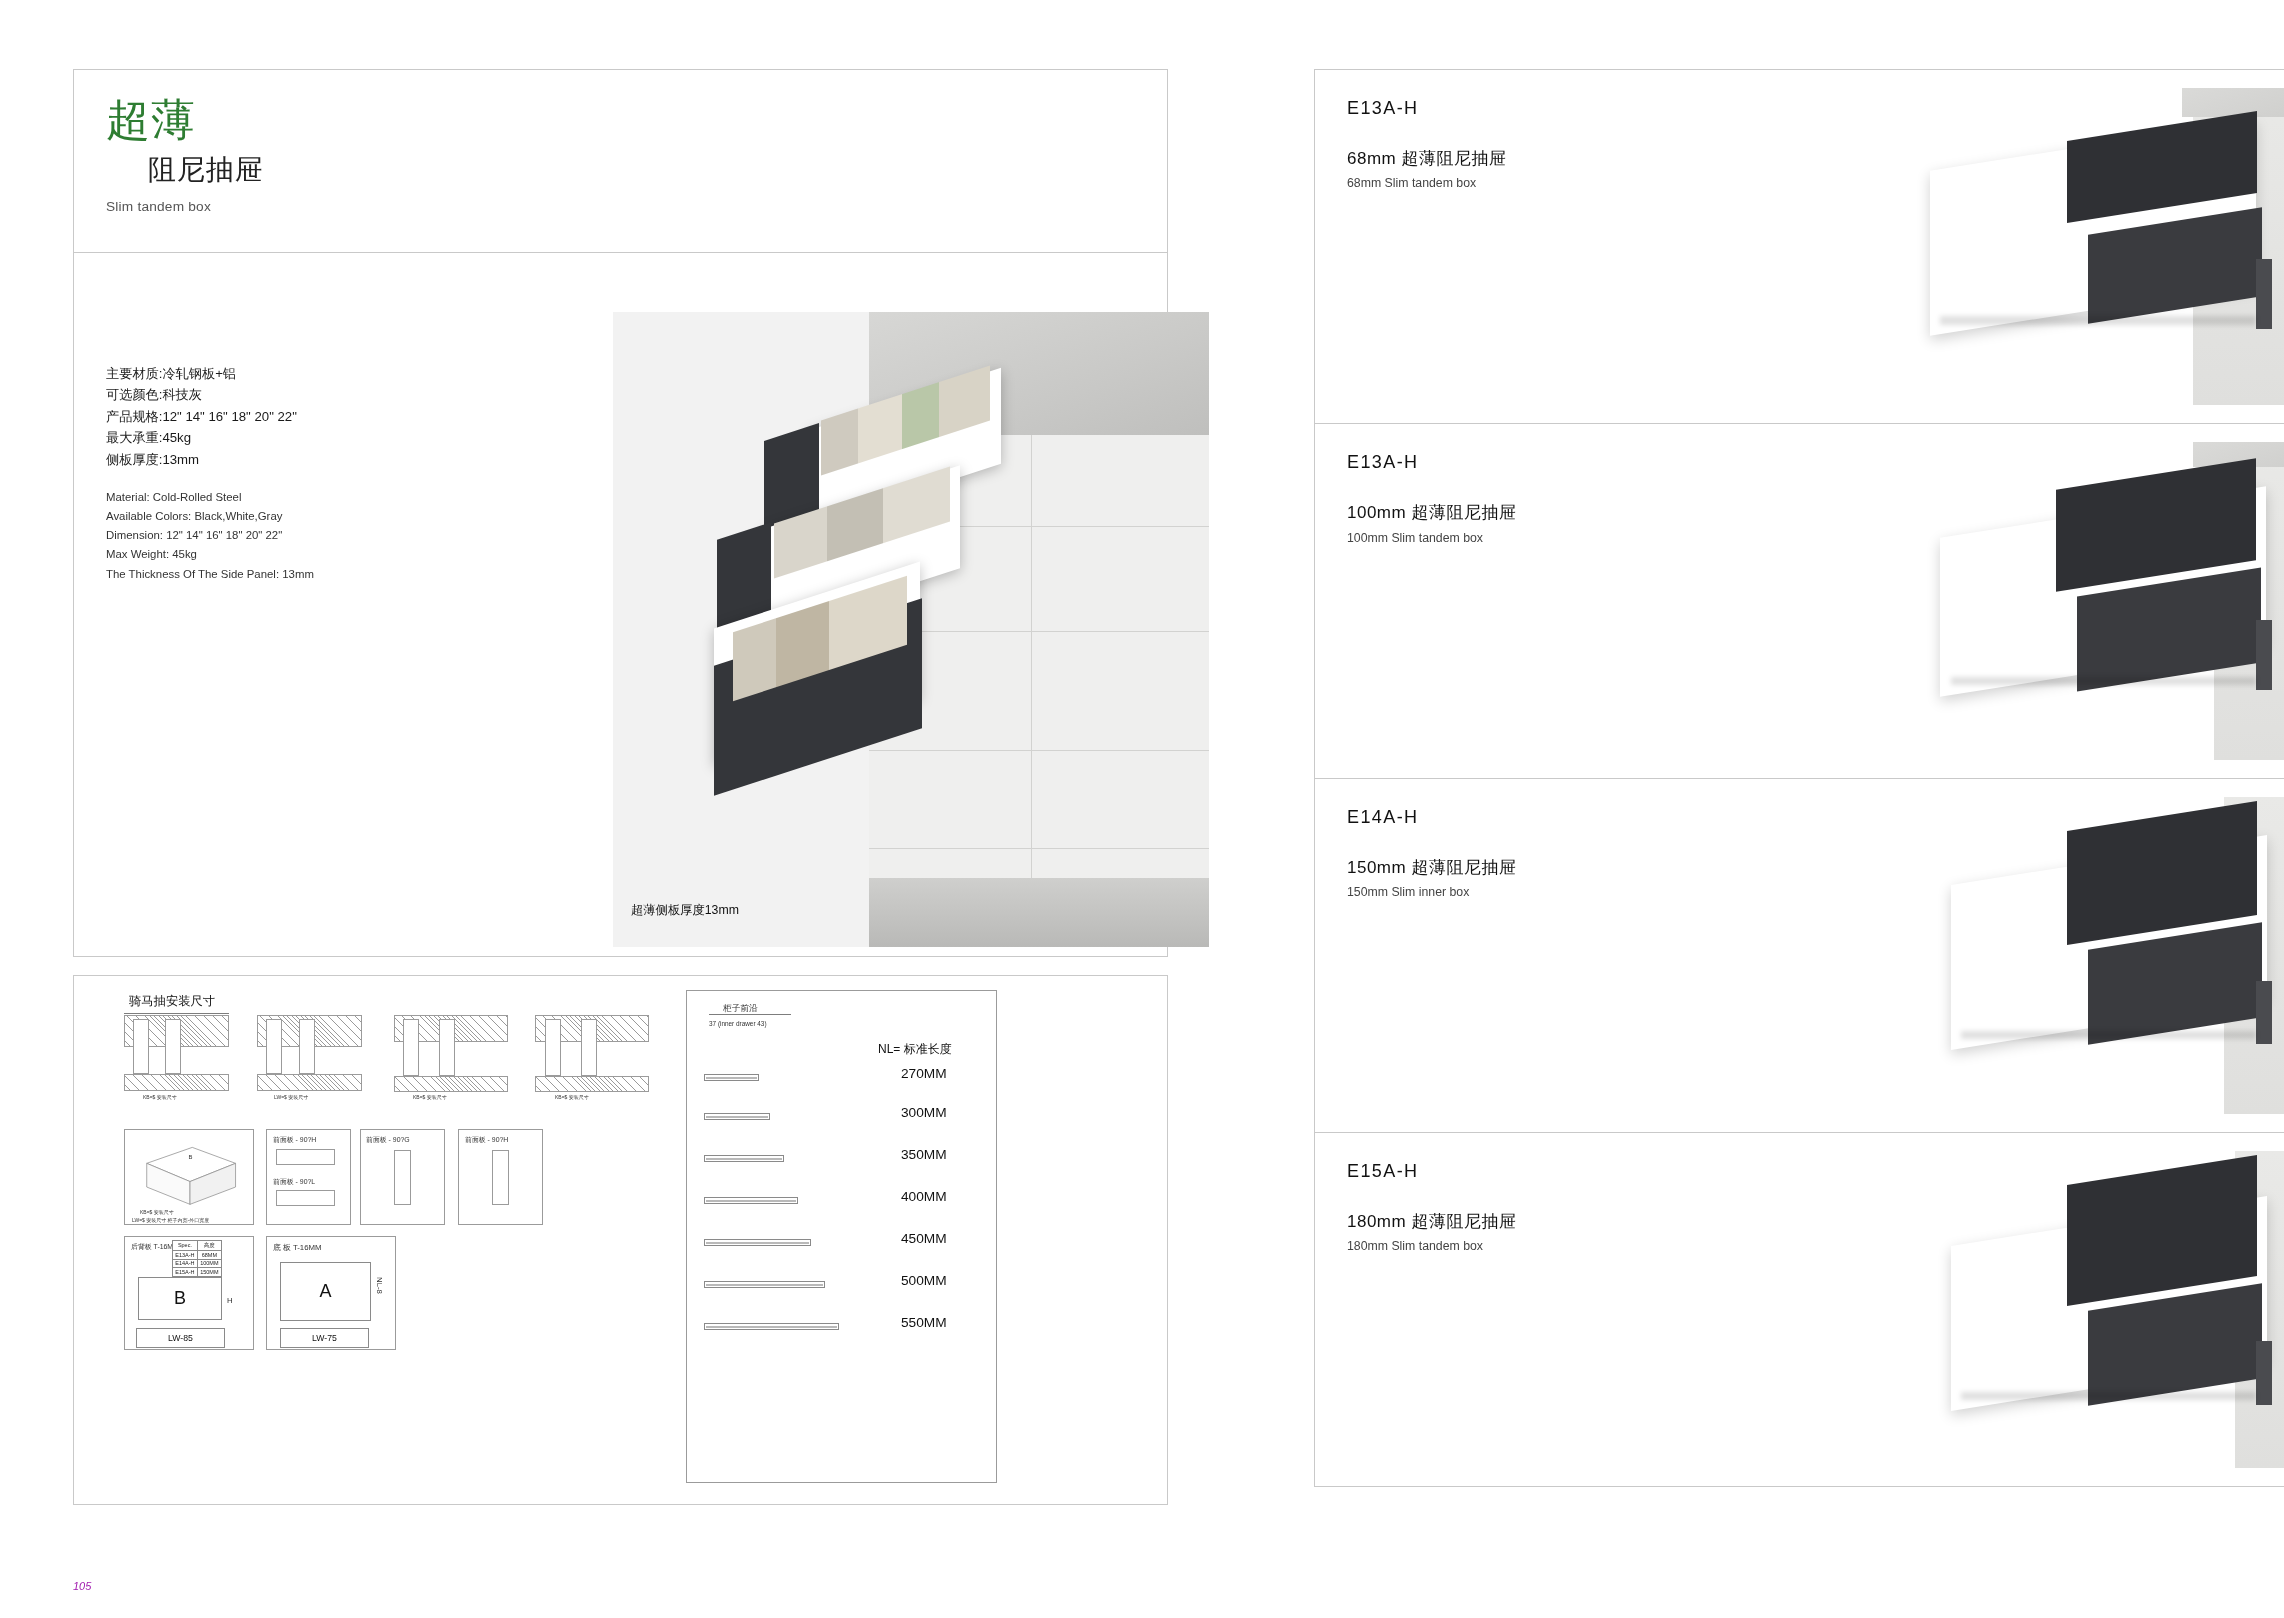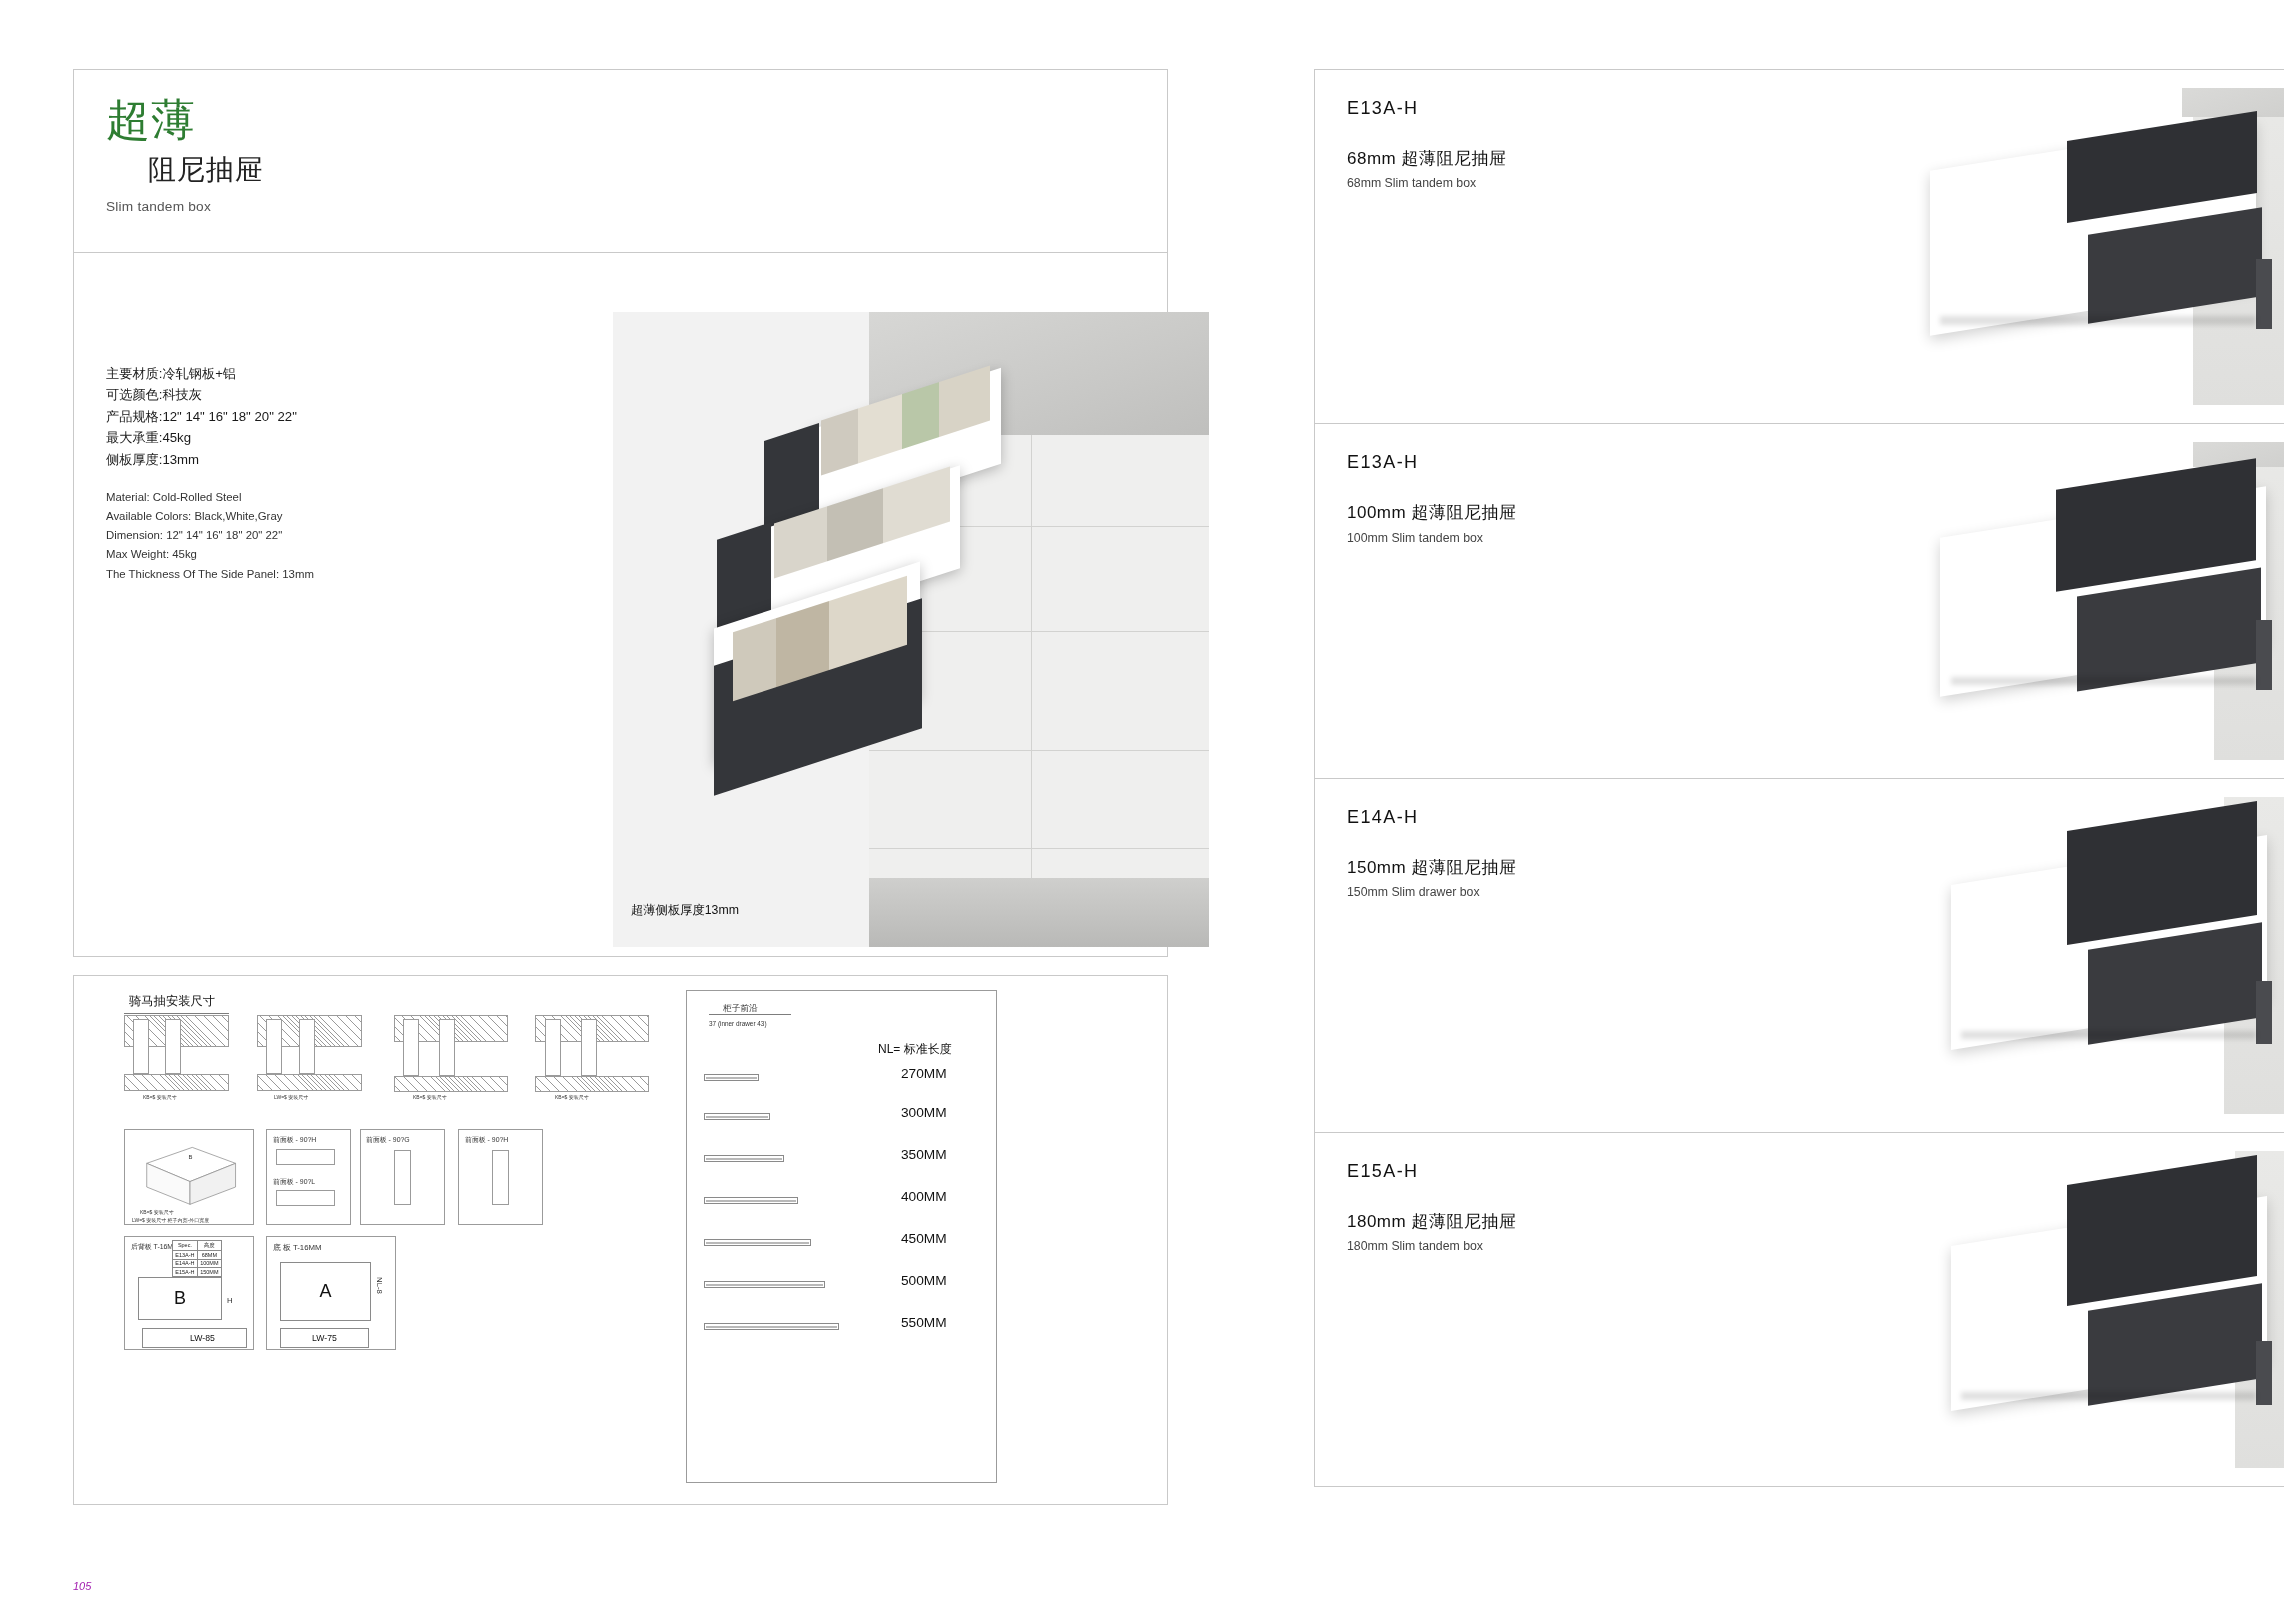--- a/index.html
+++ b/index.html
@@ -497,21 +497,21 @@
           <td>150MM</td>
         </tr>
         <tr>
           <td>E16A-H</td>
           <td>180MM</td>
         </tr>
       </tbody>
         </table>
       <div class="letter-box" style="left:64px;top:301px;width:82px;height:41px;">B</div>
       <div class="mini-label" style="left:153px;top:320px;font-size:7.8px;">H</div>
-      <div class="tag-box" style="left:68px;top:352px;width:87px;height:18px;padding-left:16px;">LW-85</div>
+      <div class="tag-box" style="left:62px;top:352px;width:87px;height:18px;">LW-85</div>
 
       <div class="tech-box" style="left:192px;top:260px;width:130px;height:114px;"></div>
       <div class="mini-label" style="left:199px;top:266px;font-size:7.8px;">底 板 T-16MM</div>
       <div class="letter-box" style="left:206px;top:286px;width:89px;height:57px;">A</div>
       <div class="mini-label" style="left:301px;top:301px;font-size:7.8px;writing-mode:vertical-rl;">NL-8</div>
       <div class="tag-box" style="left:206px;top:352px;width:87px;height:18px;">LW-75</div>
     </div>
 
     <div class="folio folio-left">105</div>
   </div>
@@ -554,21 +554,21 @@
           <div class="ri-dark2" style="left:38%;top:44%;width:35%;height:30%;transform:skewY(-9deg);"></div>
           <div class="ri-gap" style="left:72%;top:56%;width:3%;height:22%;"></div>
           <div class="ri-shadow" style="left:14%;top:74%;width:58%;height:8.2px;"></div>
         </div>
       </div>
 
       <div class="prod-row">
         <div class="prod-text">
           <div class="prod-code">E14A-H</div>
           <div class="prod-cn">150mm 超薄阻尼抽屉</div>
-          <div class="prod-en">150mm Slim drawer box</div>
+          <div class="prod-en">150mm Slim inner box</div>
         </div>
         <div class="prod-img">
           <div class="ri-bg"></div>
           <div class="ri-wall" style="width:34%;"></div>
 
           <div class="ri-drawer-body" style="left:14%;top:20%;width:60%;height:52%;transform:skewY(-9deg);"></div>
           <div class="ri-dark" style="left:36%;top:6%;width:36%;height:36%;transform:skewY(-9deg);"></div>
           <div class="ri-dark2" style="left:40%;top:44%;width:33%;height:30%;transform:skewY(-9deg);"></div>
           <div class="ri-gap" style="left:72%;top:58%;width:3%;height:20%;"></div>
           <div class="ri-shadow" style="left:16%;top:74%;width:56%;height:8.2px;"></div>

